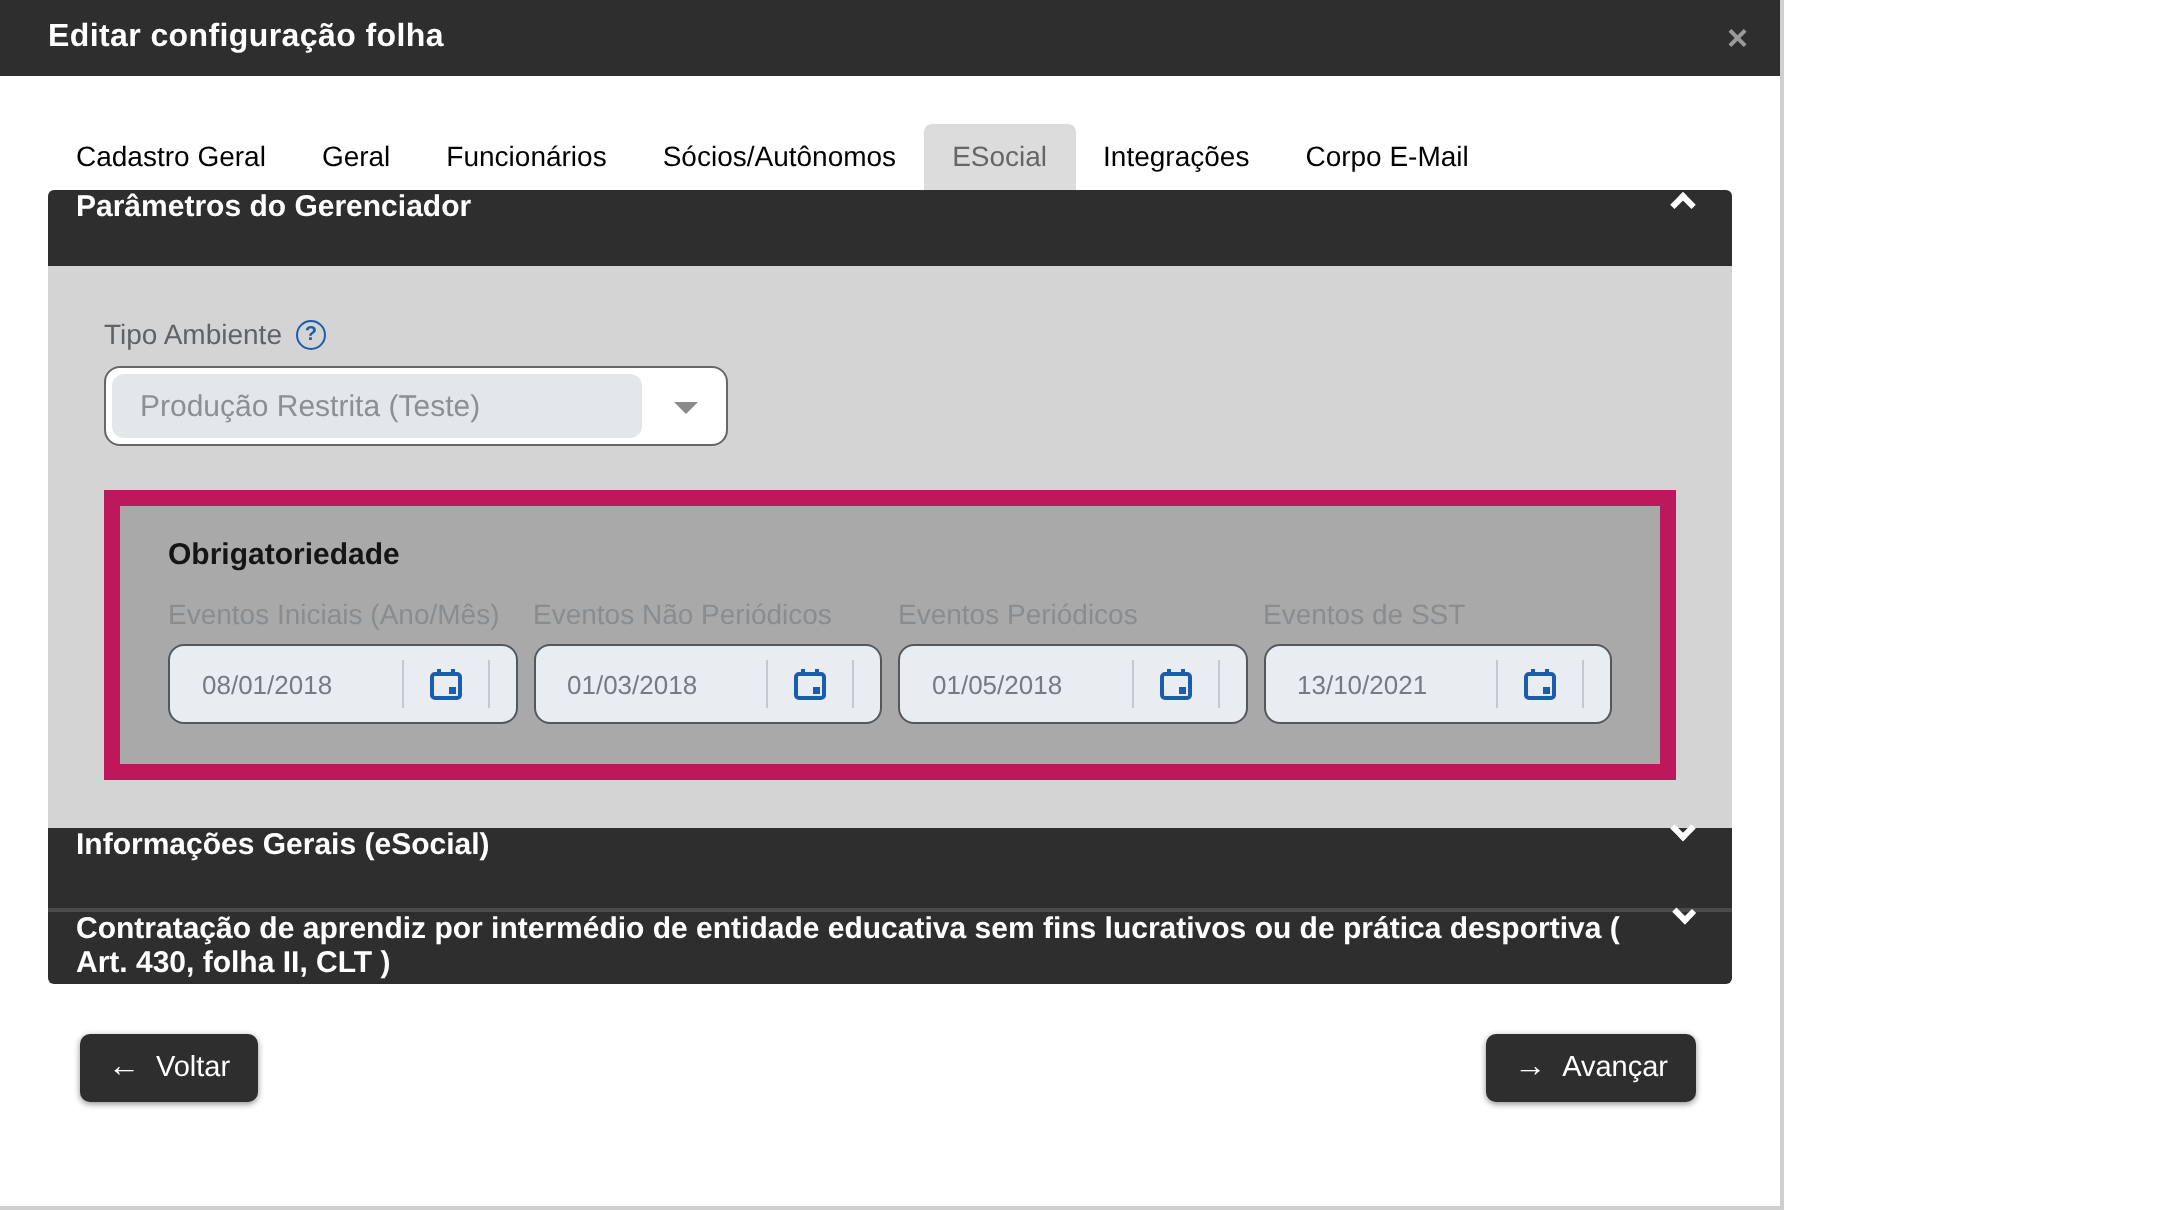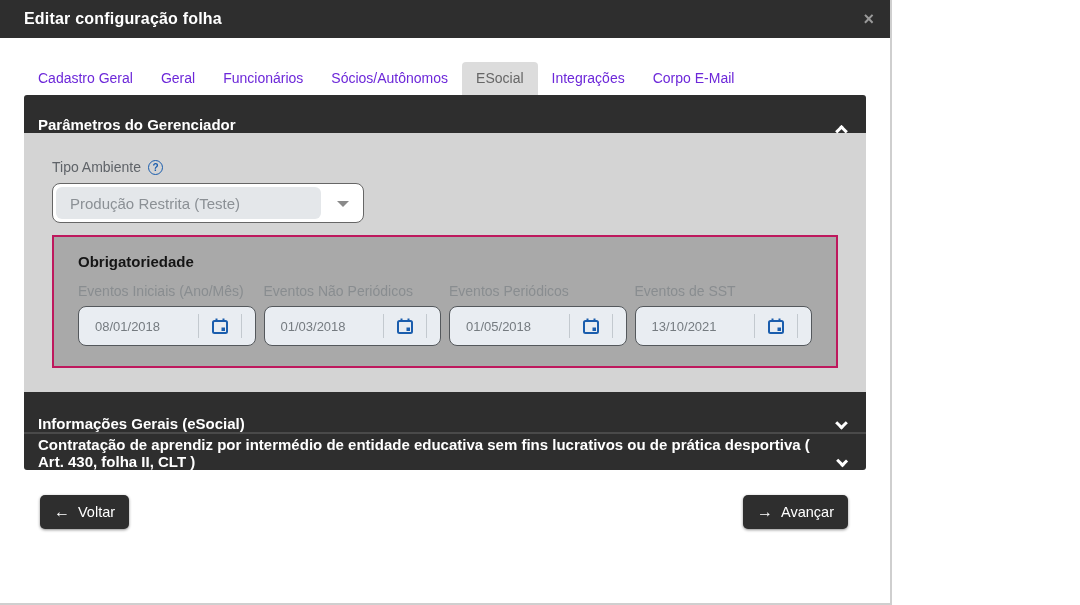--- a/index.html
+++ b/index.html
@@ -8,47 +8,47 @@
 
   .modal { width:892px; height:605px; background:#fff; border-right:2px solid #cfcfcf; border-bottom:2px solid #cfcfcf; position:relative; }
 
   
   .titlebar { height:38px; background:#2e2e2e; display:flex; align-items:center; padding:0 16px 0 24px; }
   .titlebar .title { flex:1; color:#ffffff; font-weight:bold; font-size:16px; letter-spacing:.2px; }
   .close { color:#9a9a9a; font-size:18px; font-weight:bold; cursor:pointer; line-height:1; }
 
   
   .tabs { margin:25px 24px 0 24px; display:flex; align-items:flex-end; height:32px; }
-  .tab { color:#6d28d9; font-size:14px; padding:8px 14px 9px 14px; cursor:pointer; white-space:nowrap; }
+  .tab { color:#000000; font-size:14px; padding:8px 14px 9px 14px; cursor:pointer; white-space:nowrap; }
   .tab.active { background:#dcdcdc; border-radius:4px 4px 0 0; color:#666; }
 
   
   .acc { margin:0 24px; }
-  .acc-header { background:#2e2e2e; height:38px; display:flex; align-items:flex-end; justify-content:space-between; padding:0 16px 0 14px; cursor:pointer; }
+  .acc-header { background:#2e2e2e; height:38px; display:flex; align-items:flex-start; justify-content:space-between; padding:0 16px 0 14px; cursor:pointer; }
   .acc-header.first { border-radius:3px 3px 0 0; }
   .acc-header.h2 { height:40px; }
   .acc-header.h3 { height:38px; border-top:2px solid #4a4a4a; border-radius:0 0 3px 3px; }
   .acc-title { color:#fff; font-weight:bold; font-size:15px; }
   .chev { width:9px; height:9px; border-right:3px solid #fff; border-top:3px solid #fff; display:inline-block; margin-right:4px; }
   .chev.up { transform:rotate(-45deg) translate(-2px,2px); }
   .chev.down { transform:rotate(135deg) translate(-3px,3px); }
 
   .acc-body { background:#d4d4d4; padding:14px 28px 24px 28px; }
 
   
   .field-label { display:flex; align-items:center; gap:7px; font-size:14px; color:#5f6368; margin:12px 0 8px 0; }
   .help { width:15px; height:15px; border:1.5px solid #1a5dad; border-radius:50%; color:#1a5dad; font-size:10px; font-weight:bold; display:inline-flex; align-items:center; justify-content:center; cursor:pointer; }
 
   
   .select { width:312px; height:40px; background:#fff; border:1px solid #666; border-radius:8px; position:relative; }
   .select-inner { position:absolute; left:3px; top:3px; bottom:3px; right:42px; background:#e4e7ea; border-radius:6px; display:flex; align-items:center; padding-left:14px; color:#8b9095; font-size:15px; overflow:hidden; white-space:nowrap; }
   .caret { position:absolute; right:14px; top:17px; width:0; height:0; border-left:6px solid transparent; border-right:6px solid transparent; border-top:6px solid #8a8a8a; }
 
   
-  .obri { margin-top:12px; background:#a9a9a9; border:2px solid #be185d; padding:16px 24px 20px 24px; }
+  .obri { margin-top:22px; background:#a9a9a9; border:8px solid #be185d; padding:16px 24px 20px 24px; }
   .obri-title { font-size:15px; font-weight:bold; color:#151515; margin-bottom:13px; }
   .dates { display:flex; gap:8px; }
   .date-col { flex:1; min-width:0; }
   .date-label { font-size:14px; color:#898d90; margin-bottom:7px; white-space:nowrap; overflow:hidden; }
   .date-field { height:40px; background:#e9edf2; border:1px solid #54585c; border-radius:8px; display:flex; align-items:center; }
   .date-value { flex:1; padding-left:16px; font-size:13px; color:#757b80; }
   .vline { width:1px; height:24px; background:#c3c9cf; }
   .cal-btn { width:42px; display:flex; align-items:center; justify-content:center; cursor:pointer; }
   .date-endpad { width:13px; }
 

